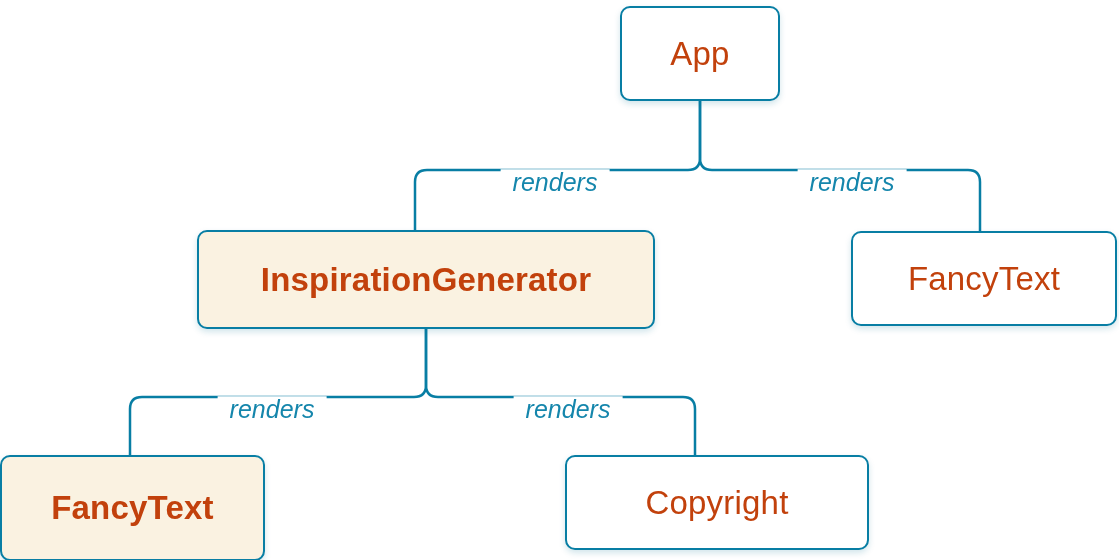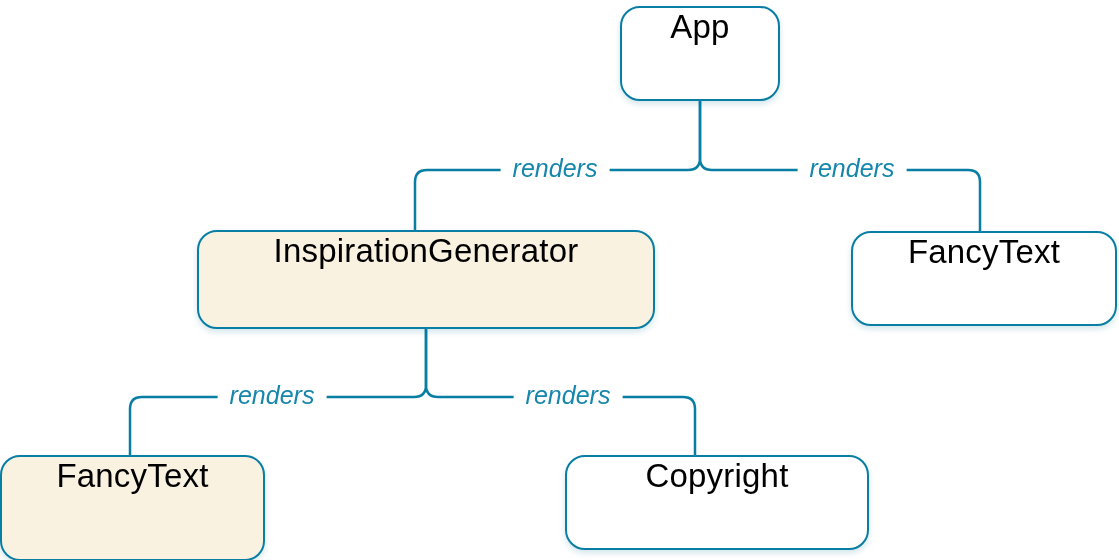--- a/index.html
+++ b/index.html
@@ -18,47 +18,49 @@
   .edges-svg {
     position: absolute;
     left: 0;
     top: 0;
     z-index: 1;
   }
   .node {
     position: absolute;
     z-index: 2;
     display: flex;
-    align-items: flex-start;
+    align-items: center;
     justify-content: center;
     border: 2.5px solid #087ea4;
-    border-radius: 20px;
+    border-radius: 10px;
     background: #ffffff;
     box-shadow: 0 3px 6px rgba(7, 110, 145, 0.18);
-    color: #000000;
+    color: #c2410c;
     font-size: 33px;
     font-weight: 500;
     letter-spacing: 0.2px;
     box-sizing: border-box;
   }
   .node.highlight {
     background: #faf2e1;
+    font-weight: bold;
   }
   .edge-label {
     position: absolute;
     z-index: 3;
     transform: translate(-50%, -50%);
     background: #ffffff;
     color: #1586ac;
     font-size: 25px;
     font-style: italic;
     font-weight: 500;
     padding: 0 12px;
     white-space: nowrap;
     line-height: 1.1;
+    margin-top: 14px;
   }
   
   .node-app                  { left: 620px; top: 6px;   width: 160px; height: 95px;  }
   .node-inspiration          { left: 197px; top: 230px; width: 458px; height: 99px;  }
   .node-fancy-top            { left: 851px; top: 231px; width: 266px; height: 95px;  }
   .node-fancy-bottom         { left: 0px;   top: 455px; width: 265px; height: 106px; }
   .node-copyright            { left: 565px; top: 455px; width: 304px; height: 95px;  }
   .edge-label-1 { left: 555px; top: 169px; }
   .edge-label-2 { left: 852px; top: 169px; }
   .edge-label-3 { left: 272px; top: 396px; }

